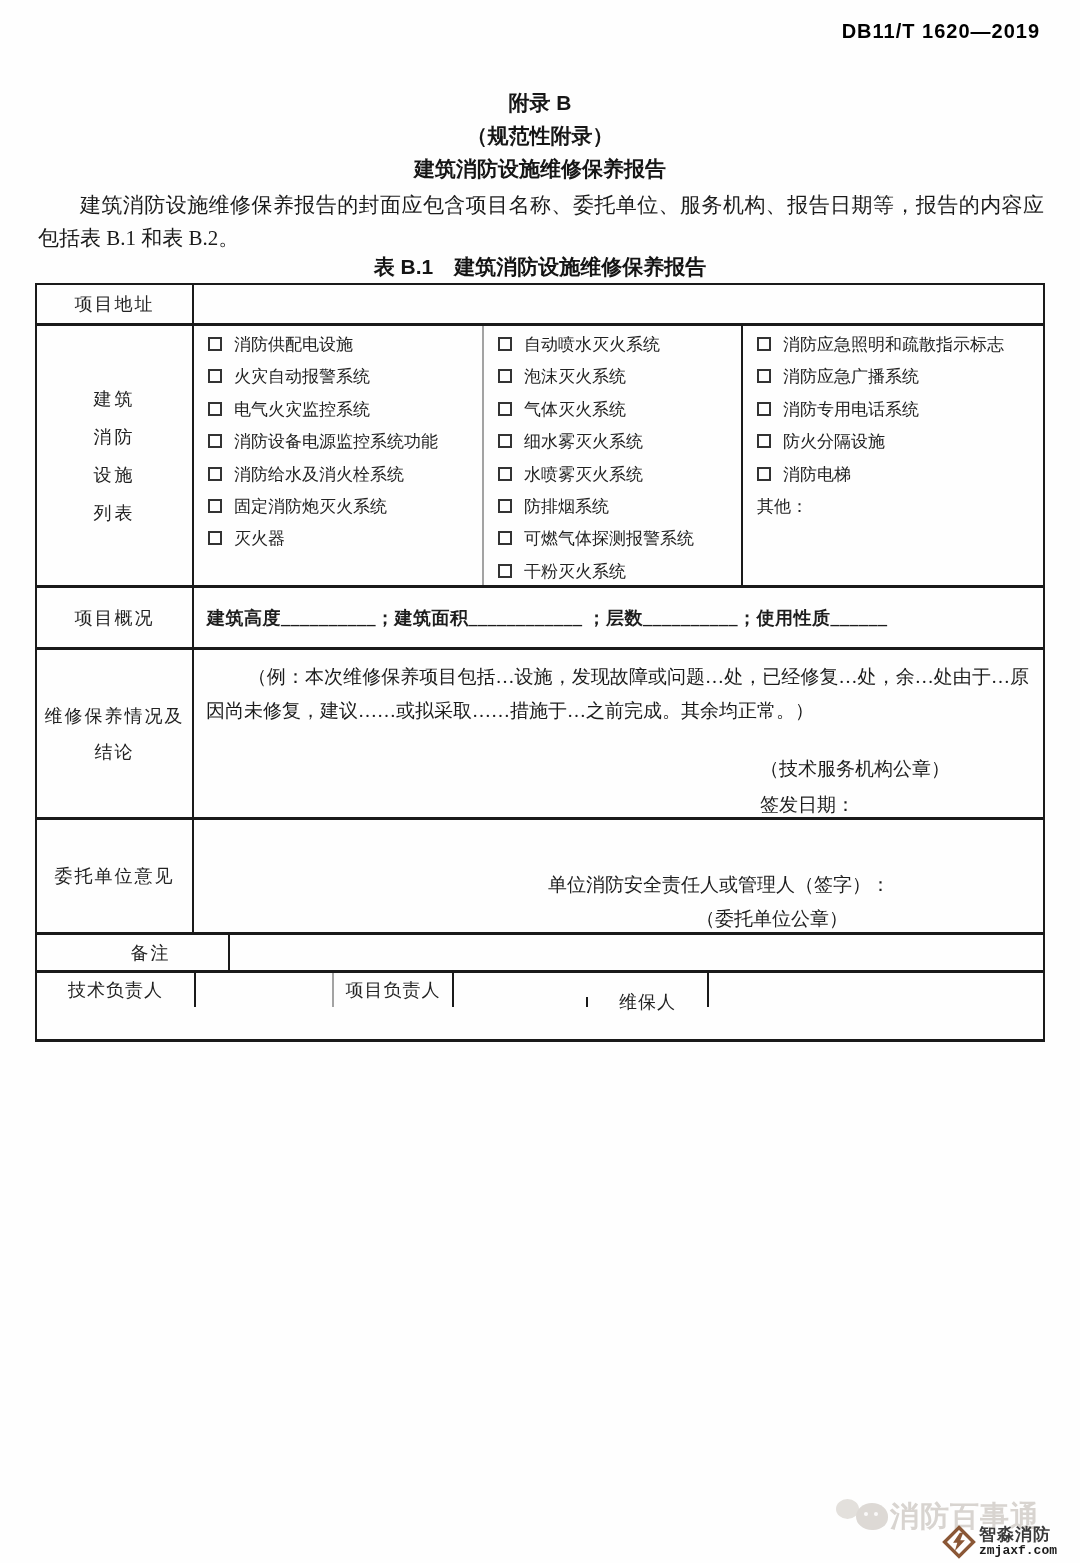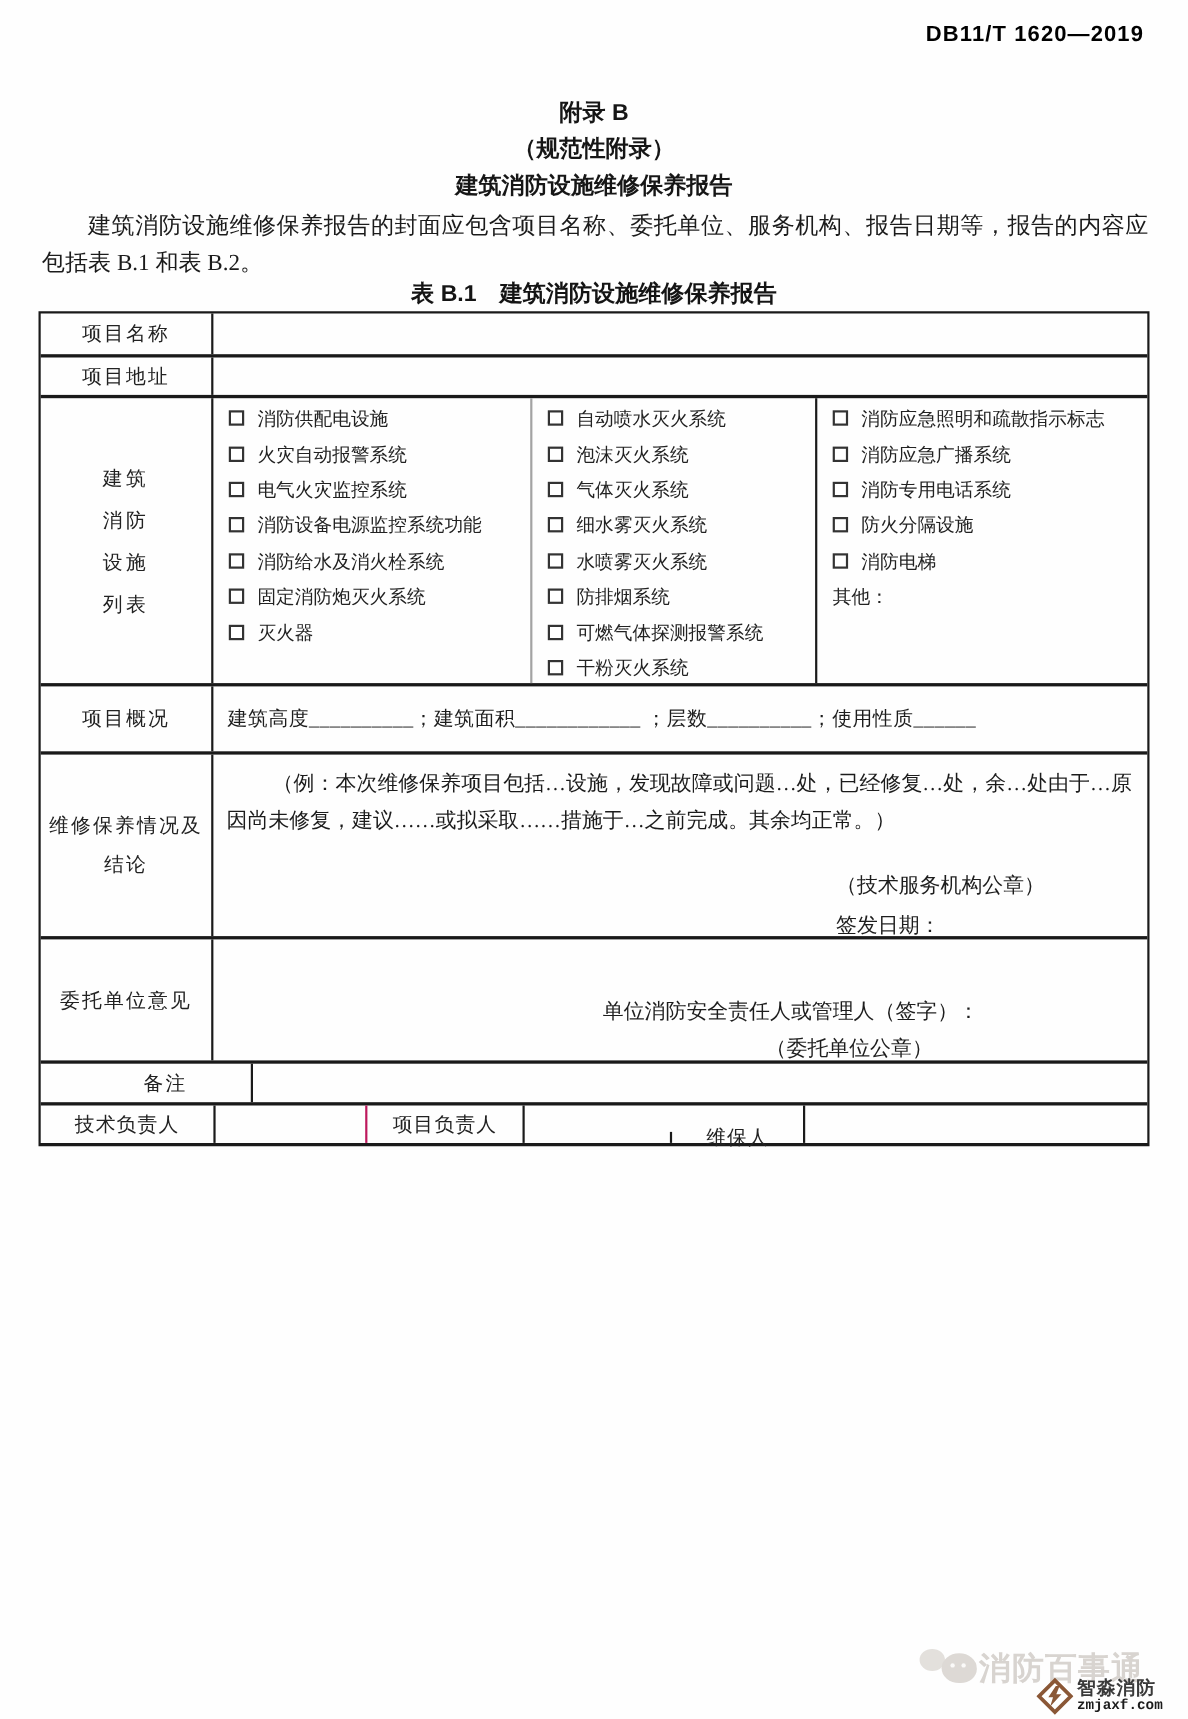--- a/index.html
+++ b/index.html
@@ -65,37 +65,37 @@
   .fac-col-3 { flex:1;border-radius:18px; }
   .fi { white-space:nowrap; }
   .cb {
     display:inline-block; width:14px; height:14px;
     border:2px solid #333; background:#fff;
     margin-right:12px; vertical-align:-1px;
   }
   .stack-line { display:block; line-height:38px; letter-spacing:3px; }
   .ovw-text {
     position:absolute; left:13px; top:50%; transform:translateY(-50%);
-    font-size:18px; color:#1d1d1d; letter-spacing:0.5px; white-space:nowrap;
+    font-size:18px; color:#1d1d1d; letter-spacing:0.5px; white-space:nowrap;font-weight:bold;
   }
   .mnt-example {
     position:absolute; top:10px; left:12px; right:14px;
     font-size:19px; line-height:34px; text-align:justify; text-indent:2.2em; color:#1b1b1b;
   }
   .mnt-seal  { position:absolute; top:106px; left:566px; font-size:19px; }
   .mnt-date  { position:absolute; top:142px; left:566px; font-size:19px; }
   .cli-sign  { position:absolute; top:52px;  left:354px; font-size:19px; }
   .cli-seal  { position:absolute; top:86px;  left:502px; font-size:19px; }
   .ftr-lbl {
     display:flex; align-items:center; justify-content:center;
     text-align:center; letter-spacing:1px; color:#222;
   }
   .ftr-c1 { width:157px; }
   .ftr-c2 { width:138px; border-left:2px solid #1a1a1a; }
-  .ftr-c3 { width:143px; border-left:2px solid #be185d; }
+  .ftr-c3 { width:120px; border-left:2px solid #a3a3a3; }
   .ftr-c4 { width:134px; border-left:2px solid #1a1a1a; }
   .ftr-c5 { width:121px; border-left:2px solid #1a1a1a;margin-top:24px; }
   .ftr-c6 { flex:1;      border-left:2px solid #1a1a1a; }
   
   .wm { position:absolute; right:30px; bottom:2px; width:230px; height:72px; }
   .wm-bubbles { position:absolute; left:16px; top:10px; width:52px; height:38px; }
   .bub-big {
     position:absolute; right:0; top:4px; width:32px; height:27px;
     background:#ddd9d5; border-radius:50% 50% 46% 50%;
   }
@@ -130,24 +130,20 @@
     <div class="title-line">（规范性附录）</div>
     <div class="title-line">建筑消防设施维修保养报告</div>
   </div>
 
   <p class="intro">建筑消防设施维修保养报告的封面应包含项目名称、委托单位、服务机构、报告日期等，报告的内容应包括表 B.1 和表 B.2。</p>
 
   <div class="table-caption">表 B.1　建筑消防设施维修保养报告</div>
 
   <div class="rpt-table">
 
-    <div class="t-row r-name">
-      <div class="lbl-cell">项目名称</div>
-      <div class="val-cell"></div>
-    </div>
 
     <div class="t-row r-addr">
       <div class="lbl-cell">项目地址</div>
       <div class="val-cell"></div>
     </div>
 
     <div class="t-row r-fac">
       <div class="lbl-cell">
         <span class="stack-line">建筑</span>
         <span class="stack-line">消防</span>

